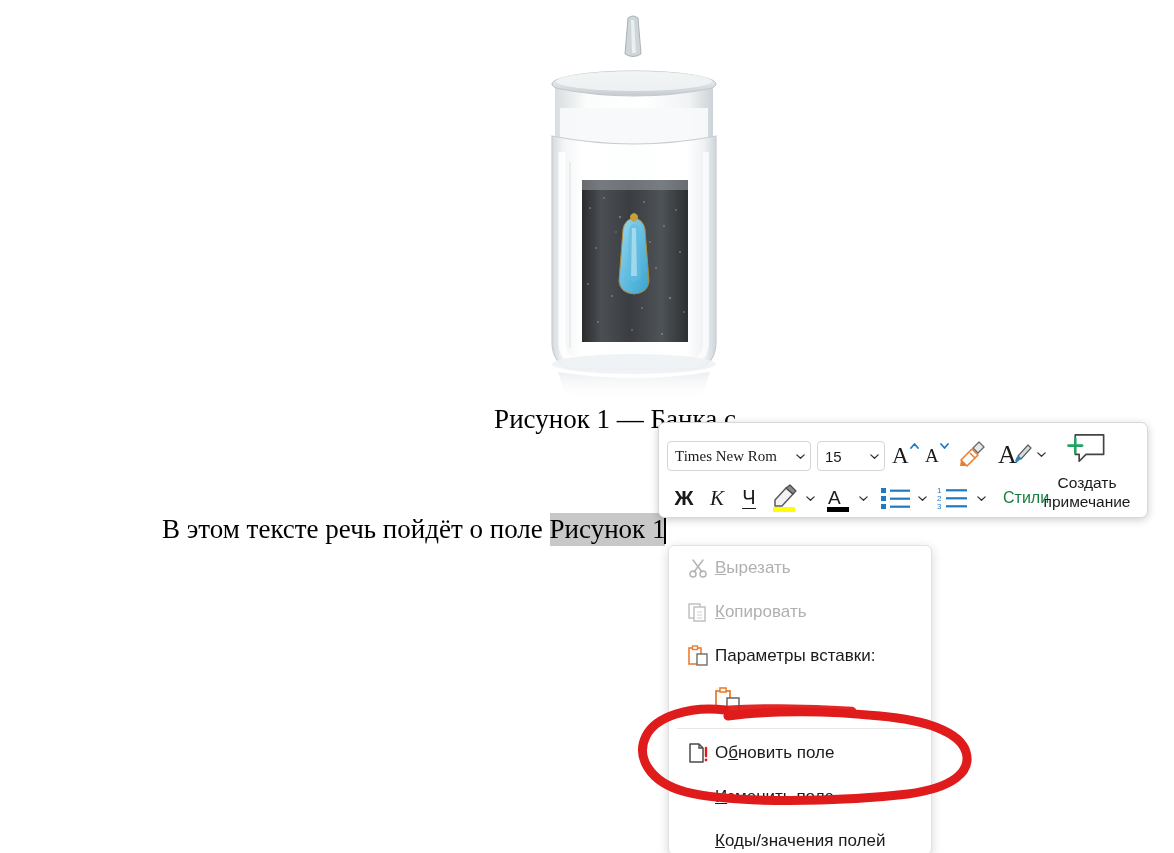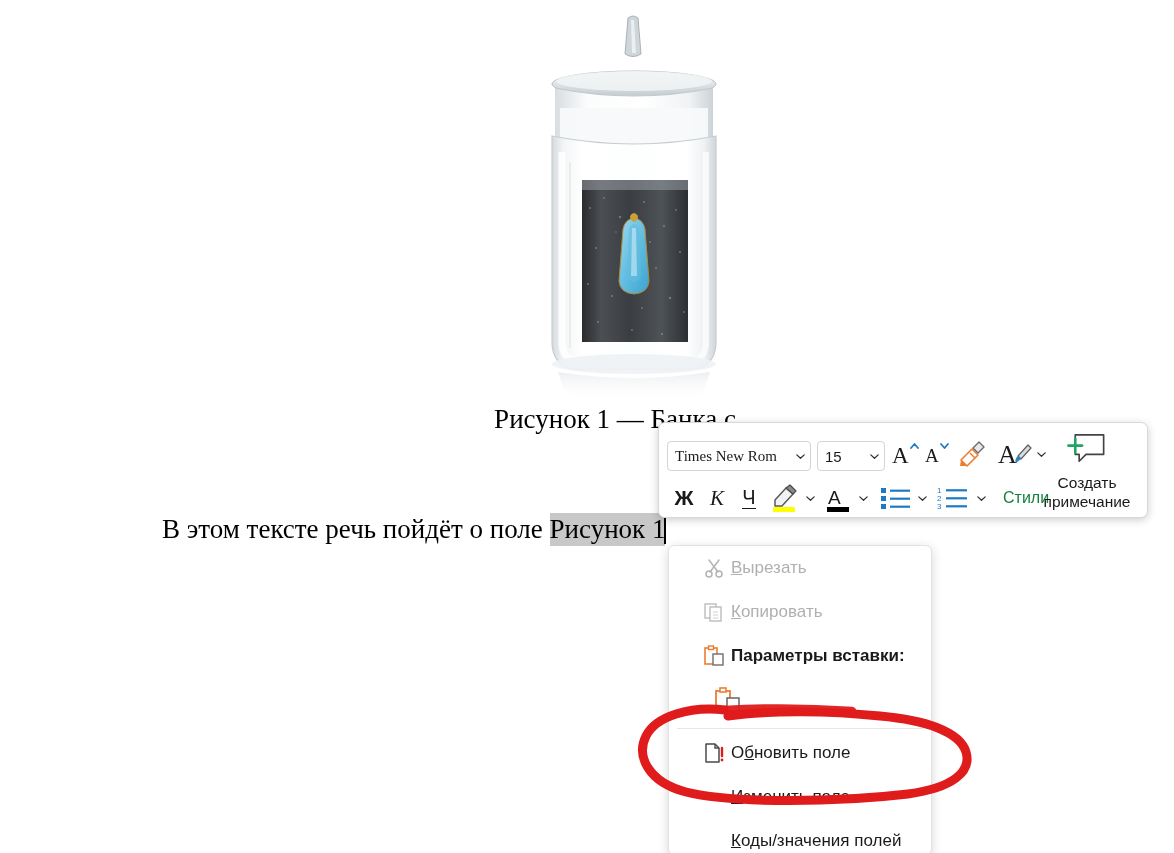--- a/index.html
+++ b/index.html
@@ -152,27 +152,27 @@
     background: #ffffff;
     border: 1px solid #e2e2e2;
     border-radius: 6px;
     box-shadow: 0 3px 11px rgba(0,0,0,0.17);
     box-sizing: border-box;
     overflow: hidden;
   }
   .menu-item {
     display: flex; align-items: center;
     height: 44px;
-    padding-left: 28px;
+    padding-left: 12px;
     cursor: default;
     font-size: 17px;
     color: #1a1a1a;
   }
   .menu-item.disabled { color: #b0b0b0; }
-  .menu-item.header-item { font-weight: bold; }
+  .menu-item.header-item { font-weight: normal; }
   .menu-icon {
     width: 34px; flex: none;
     display: flex; align-items: center; justify-content: center;
   }
   .menu-label { white-space: nowrap; }
   .menu-label .acc { text-decoration: underline; }
   #paste-options-row {
     height: 48px; display: flex; align-items: center;
     padding-left: 44px;
   }

